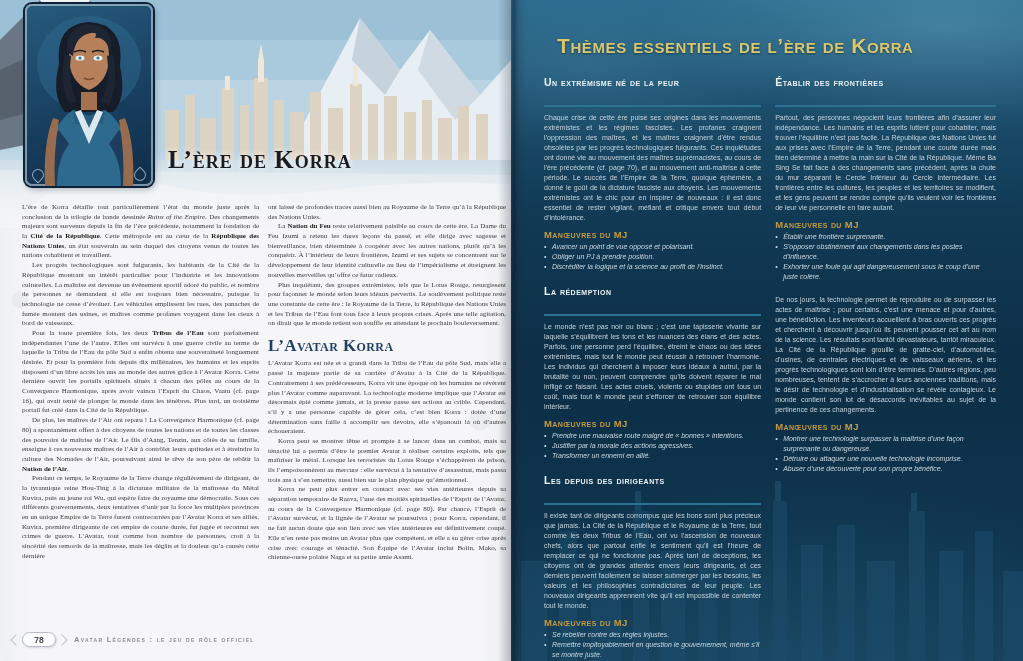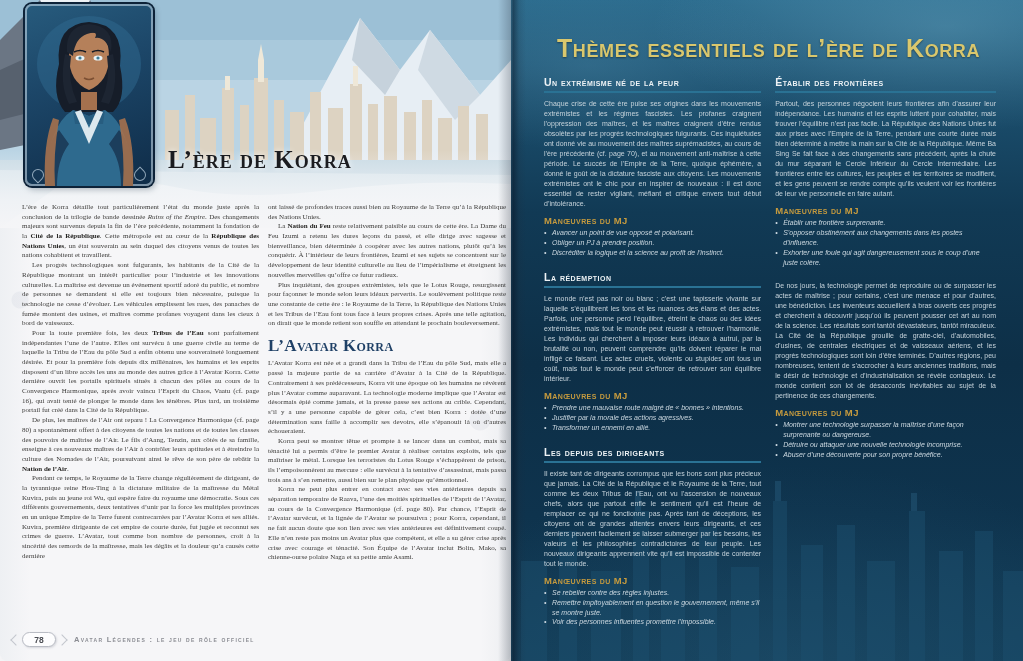--- a/index.html
+++ b/index.html
@@ -95,30 +95,30 @@
     font-family:"Liberation Sans", sans-serif;
     background:
       radial-gradient(ellipse 420px 150px at 85% 4%, rgba(120,180,205,.35), transparent 70%),
       radial-gradient(ellipse 300px 120px at 15% 10%, rgba(90,150,180,.28), transparent 70%),
       radial-gradient(ellipse 500px 260px at 55% 100%, rgba(40,90,120,.35), transparent 75%),
       linear-gradient(to bottom, #2b6b8d 0%, #1c506f 14%, #113a55 32%, #0d2f47 55%, #0e334d 78%, #123d58 100%);
   }
   #city-silhouette { position:absolute; left:0; bottom:0; opacity:.5; }
   #right-title {
     position:absolute; left:46px; top:34px; width:440px;
-    font-variant:small-caps; font-weight:700; font-size:25px; letter-spacing:.6px;
+    font-variant:small-caps; font-weight:700; font-size:21px; letter-spacing:.6px;
     color:#d9c76d; text-shadow:0 1px 2px rgba(0,0,0,.4);
   }
   #right-cols { position:absolute; left:33px; top:76px; width:452px; display:flex; gap:14px; }
   .rcol { width:232px; }
   .rcol.r2 { width:236px; }
   .sec { margin-bottom:13px; }
   .sec-heading {
     font-variant:small-caps; font-weight:700; font-size:10.5px; letter-spacing:.5px;
-    color:#edf2f5; padding-bottom:3px; margin-bottom:6px;
+    color:#edf2f5; padding-bottom:17px; margin-bottom:6px;
     border-bottom:2px solid #2a7294;
   }
   .sec-body {
     font-size:7px; line-height:1.43; color:#c6d3db; text-align:justify; margin-bottom:6px;
   }
   .mj-label {
     font-variant:small-caps; font-weight:700; font-size:9.5px; letter-spacing:.4px;
     color:#c59a3e; margin-bottom:2px;
   }
   .mj-list { list-style:none; }

